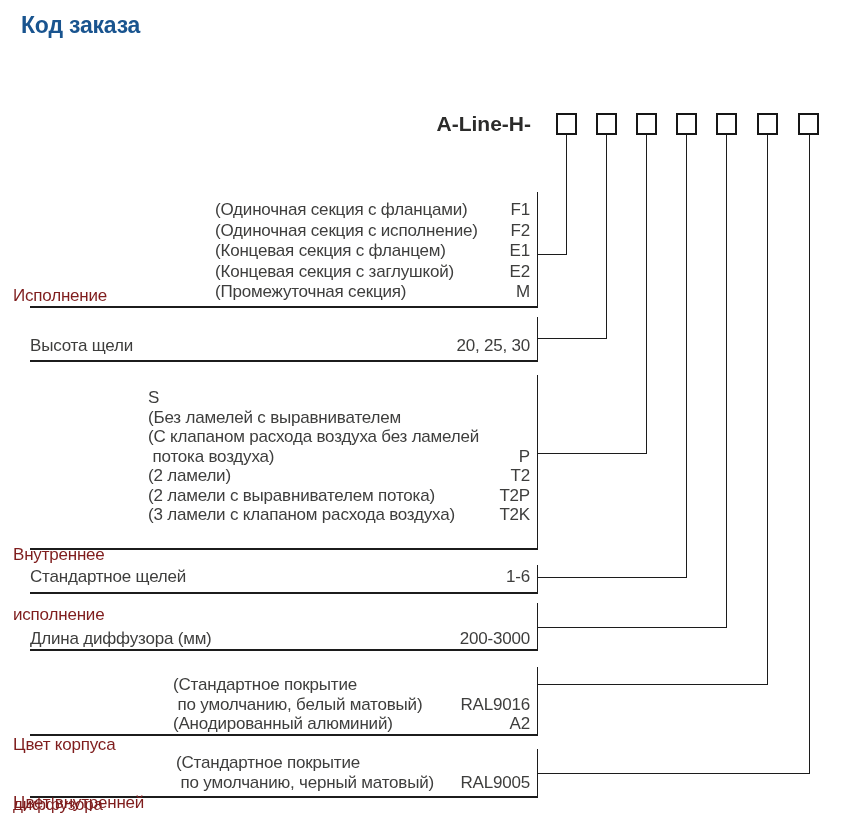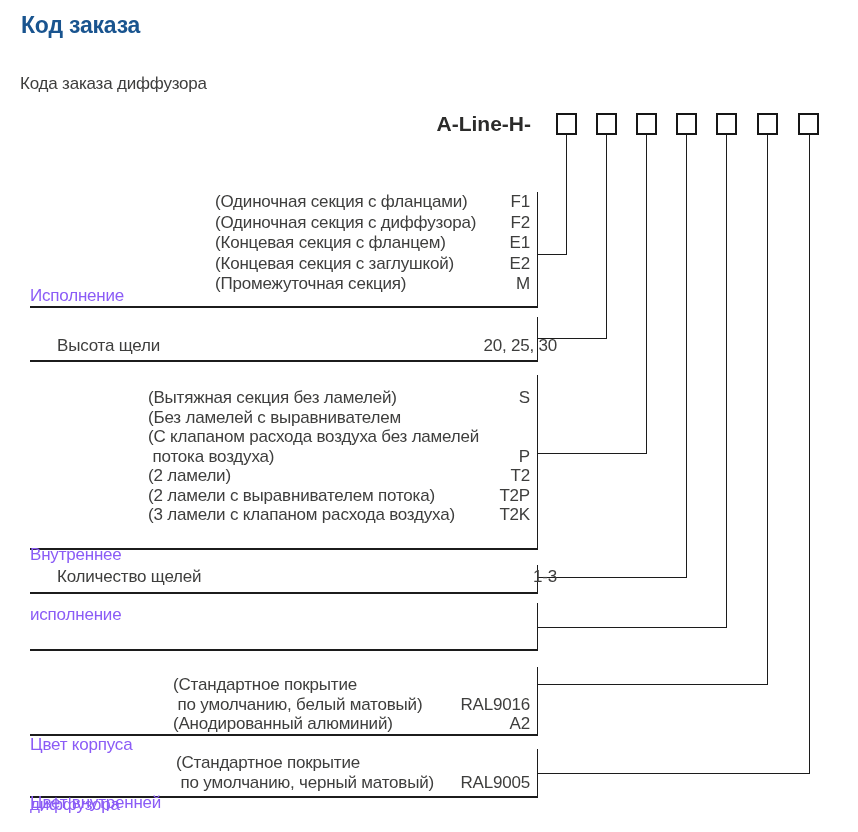--- a/index.html
+++ b/index.html
@@ -26,48 +26,47 @@
     position: absolute; left: 364px; top: 112px; width: 167px;
     text-align: right; font-size: 21px; font-weight: bold; color: #2b2b2a;
   }
   .code-box {
     position: absolute; top: 113px; width: 21px; height: 22px;
     border: 2px solid #161616; background: #ffffff;
   }
   .vline { position: absolute; width: 1.5px; background: #1c1c1c; }
   .hline { position: absolute; height: 1.5px; background: #1c1c1c; }
   .sec-label {
-    position: absolute; left: 30px; font-size: 17px; color: #8b5cf6;
+    position: absolute; left: 13px; font-size: 17px; color: #7f1d1d;
     letter-spacing: -0.2px; white-space: pre;
   }
   .opt-block { position: absolute; }
   .opt-row {
     display: flex; justify-content: space-between; align-items: baseline;
     font-size: 17px; color: #3e3e3d; letter-spacing: -0.2px;
   }
   .opt-text { white-space: pre; }
   .opt-code { white-space: pre; }
   .lh205 .opt-row { height: 20.5px; line-height: 20.5px; }
   .lh195 .opt-row { height: 19.5px; line-height: 19.5px; }
   .lh200 .opt-row { height: 20px; line-height: 20px; }
   .label-lines div { line-height: 19.5px; }
   .label-lines.lh20 div { line-height: 20px; }
   .row-single {
     position: absolute; left: 30px; width: 500px;
     display: flex; justify-content: space-between; align-items: baseline;
-    font-size: 17px; color: #3e3e3d; letter-spacing: -0.2px; margin-left: 27px;
+    font-size: 17px; color: #3e3e3d; letter-spacing: -0.2px;
   }
 </style>
 </head>
 <body>
 
 <div class="page">
 
   <div class="title">Код заказа</div>
-  <div class="subtitle">Кода заказа диффузора</div>
 
   <div class="code-prefix">A-Line-H-</div>
   <div class="code-box" style="left:556px"></div>
   <div class="code-box" style="left:596px"></div>
   <div class="code-box" style="left:636px"></div>
   <div class="code-box" style="left:676px"></div>
   <div class="code-box" style="left:716px"></div>
   <div class="code-box" style="left:757px"></div>
   <div class="code-box" style="left:798px"></div>
 
@@ -97,27 +96,27 @@
 
   <div class="hline" style="left:30px; top:306px; width:508px"></div>
   <div class="hline" style="left:30px; top:360px; width:508px"></div>
   <div class="hline" style="left:30px; top:548px; width:508px"></div>
   <div class="hline" style="left:30px; top:592px; width:508px"></div>
   <div class="hline" style="left:30px; top:649px; width:508px"></div>
   <div class="hline" style="left:30px; top:734px; width:508px"></div>
   <div class="hline" style="left:30px; top:796px; width:508px"></div>
 
   <div class="sec-label" style="top:286px">Исполнение</div>
-  <div class="opt-block lh205" style="left:215px; top:192px; width:315px">
+  <div class="opt-block lh205" style="left:215px; top:200px; width:315px">
     <div class="opt-row">
       <span class="opt-text">(Одиночная секция с фланцами)</span>
       <span class="opt-code">F1</span>
     </div>
     <div class="opt-row">
-      <span class="opt-text">(Одиночная секция с диффузора)</span>
+      <span class="opt-text">(Одиночная секция с исполнение)</span>
       <span class="opt-code">F2</span>
     </div>
     <div class="opt-row">
       <span class="opt-text">(Концевая секция с фланцем)</span>
       <span class="opt-code">E1</span>
     </div>
     <div class="opt-row">
       <span class="opt-text">(Концевая секция с заглушкой)</span>
       <span class="opt-code">E2</span>
     </div>
@@ -131,21 +130,20 @@
     <span>Высота щели</span>
     <span>20, 25, 30</span>
   </div>
 
   <div class="sec-label label-lines" style="top:505px">
     <div>Внутреннее</div>
     <div>исполнение</div>
   </div>
   <div class="opt-block lh195" style="left:148px; top:388px; width:382px">
     <div class="opt-row">
-      <span class="opt-text">(Вытяжная секция без ламелей)</span>
       <span class="opt-code">S</span>
     </div>
     <div class="opt-row">
       <span class="opt-text">(Без ламелей с выравнивателем</span>
       <span class="opt-code"></span>
     </div>
     <div class="opt-row">
       <span class="opt-text">(С клапаном расхода воздуха без ламелей</span>
       <span class="opt-code"></span>
     </div>
@@ -161,24 +159,28 @@
       <span class="opt-text">(2 ламели с выравнивателем потока)</span>
       <span class="opt-code">T2P</span>
     </div>
     <div class="opt-row">
       <span class="opt-text">(3 ламели с клапаном расхода воздуха)</span>
       <span class="opt-code">T2K</span>
     </div>
   </div>
 
   <div class="row-single" style="top:567px">
-    <span>Количество щелей</span>
-    <span>1-3</span>
-  </div>
-
+    <span>Стандартное щелей</span>
+    <span>1-6</span>
+  </div>
+
+  <div class="row-single" style="top:629px">
+    <span>Длина диффузора (мм)</span>
+    <span>200-3000</span>
+  </div>
 
   <div class="sec-label label-lines" style="top:695px">
     <div>Цвет корпуса</div>
     <div>диффузора</div>
   </div>
   <div class="opt-block lh195" style="left:173px; top:675px; width:357px">
     <div class="opt-row">
       <span class="opt-text">(Стандартное покрытие</span>
       <span class="opt-code"></span>
     </div>

